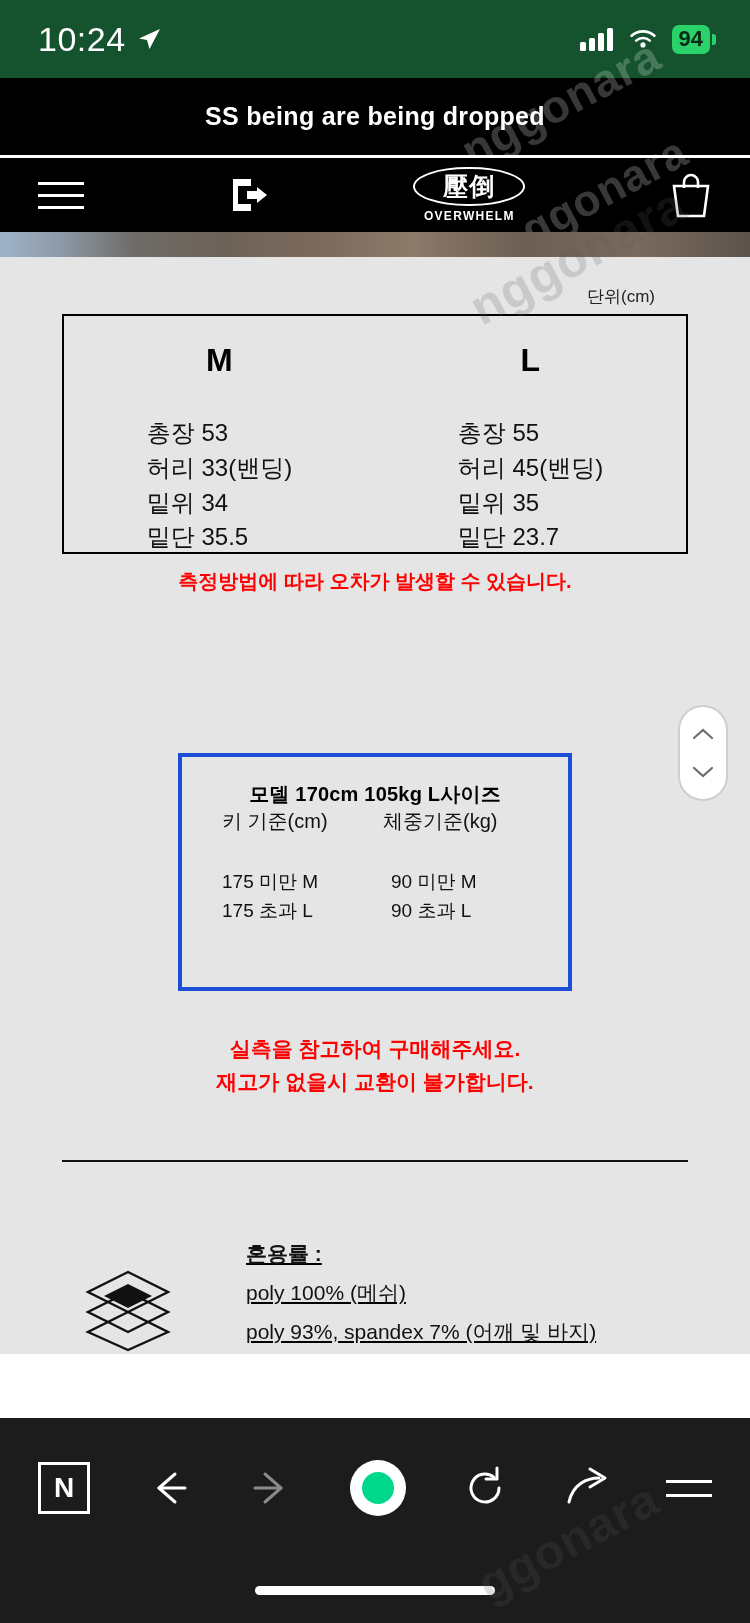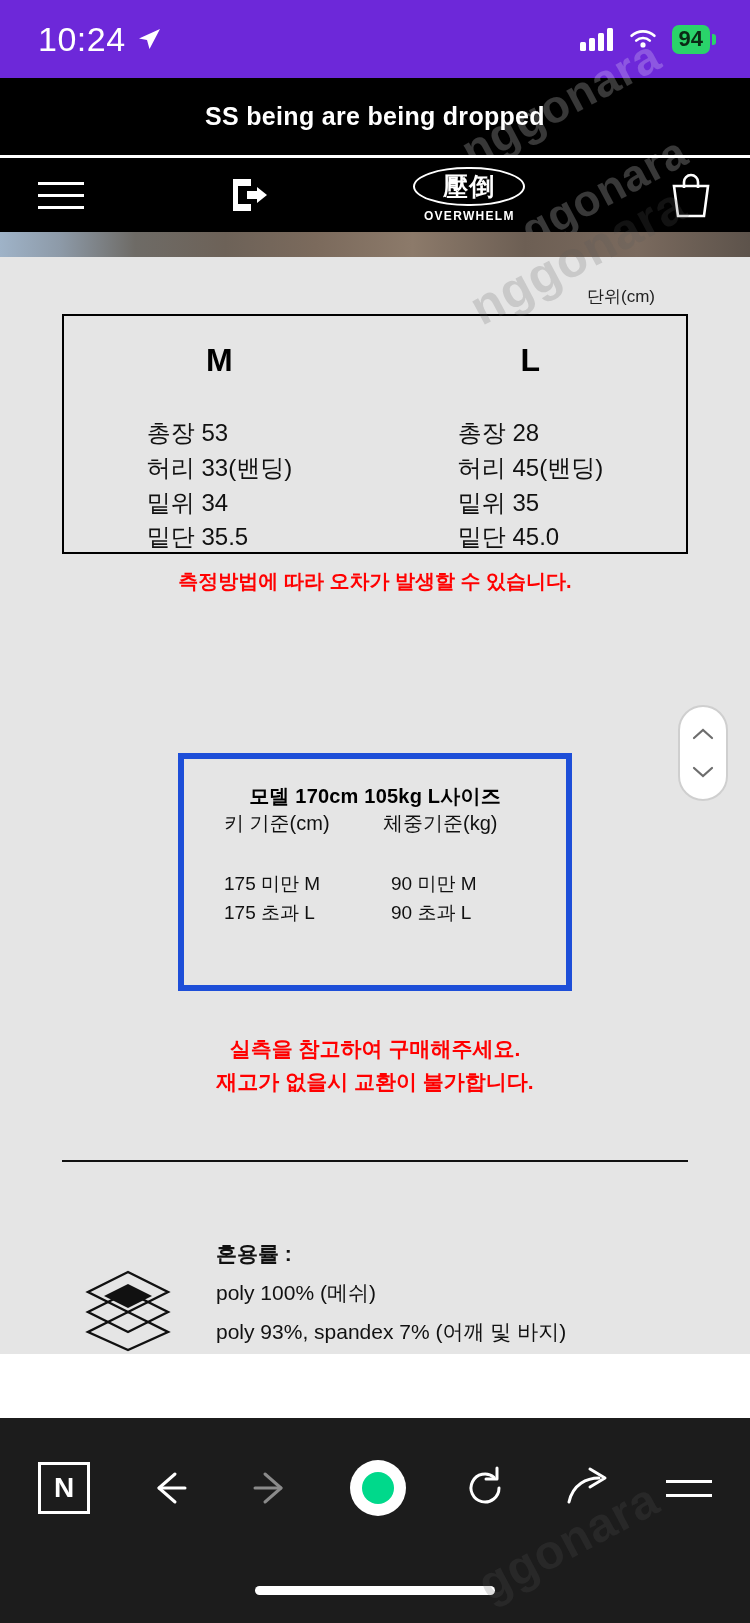--- a/index.html
+++ b/index.html
@@ -13,21 +13,21 @@
     position: relative;
     width: 750px; height: 1623px;
     background: #ffffff;
     overflow: hidden;
   }
 
   
   .statusbar {
     position: relative;
     height: 78px;
-    background: #6d28d9;
+    background: #14532d;
     color: #ffffff;
     display: flex;
     justify-content: space-between;
     padding: 0 34px 0 38px;
     gap: 12px;
   }
   .clock {
     display: flex; align-items: center; gap: 10px;
     font-size: 34px; font-weight: 400; letter-spacing: 0.5px;
   }
@@ -139,21 +139,21 @@
     padding: 8px 0;
   }
   .chev { width: 22px; height: 12px; }
 
   
   .model-box {
     margin: 0 auto;
     margin-top: 158px;
     width: 394px;
     height: 238px;
-    border: 6px solid #1d4ed8;
+    border: 4px solid #1d4ed8;
     padding: 24px 0 0 0;
   }
   .model-title {
     text-align: center;
     font-size: 20px; font-weight: 700; color: #000000;
     letter-spacing: 0.2px;
   }
   .model-grid {
     display: flex;
     padding: 0 10px;
@@ -182,21 +182,21 @@
   }
 
   
   .material {
     margin-top: 78px;
     display: flex;
     align-items: flex-start;
     padding-left: 82px;
   }
   .mat-icon { width: 92px; height: 92px; margin-top: 22px; }
-  .mat-text { margin-left: 42px; }
+  .mat-text { margin-left: 72px; text-decoration: underline; }
   .mat-text .l1 { font-size: 21px; font-weight: 700; color: #111111; }
   .mat-text .l2, .mat-text .l3 { font-size: 21px; color: #111111; margin-top: 11px; }
 
   
   .wm {
     position: absolute;
     color: rgba(120,120,120,0.22);
     font-size: 46px;
     font-weight: 700;
     transform: rotate(-28deg);
@@ -315,24 +315,24 @@
         <div class="size-list">
           <div>총장 53</div>
           <div>허리 33(밴딩)</div>
           <div>밑위 34</div>
           <div>밑단 35.5</div>
         </div>
       </div>
       <div class="size-col">
         <div class="size-title">L</div>
         <div class="size-list">
-          <div>총장 28</div>
+          <div>총장 55</div>
           <div>허리 45(밴딩)</div>
           <div>밑위 35</div>
-          <div>밑단 45.0</div>
+          <div>밑단 23.7</div>
         </div>
       </div>
     </div>
 
     <div class="red-note">측정방법에 따라 오차가 발생할 수 있습니다.</div>
 
     <div class="model-box">
       <div class="model-title">모델 170cm 105kg  L사이즈</div>
       <div class="model-grid">
         <div class="mcol c1">

